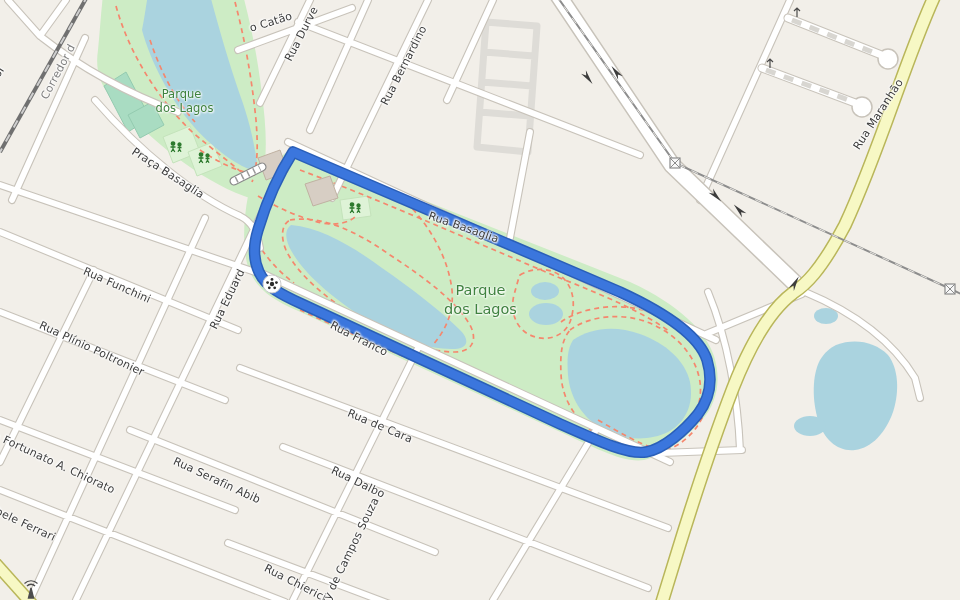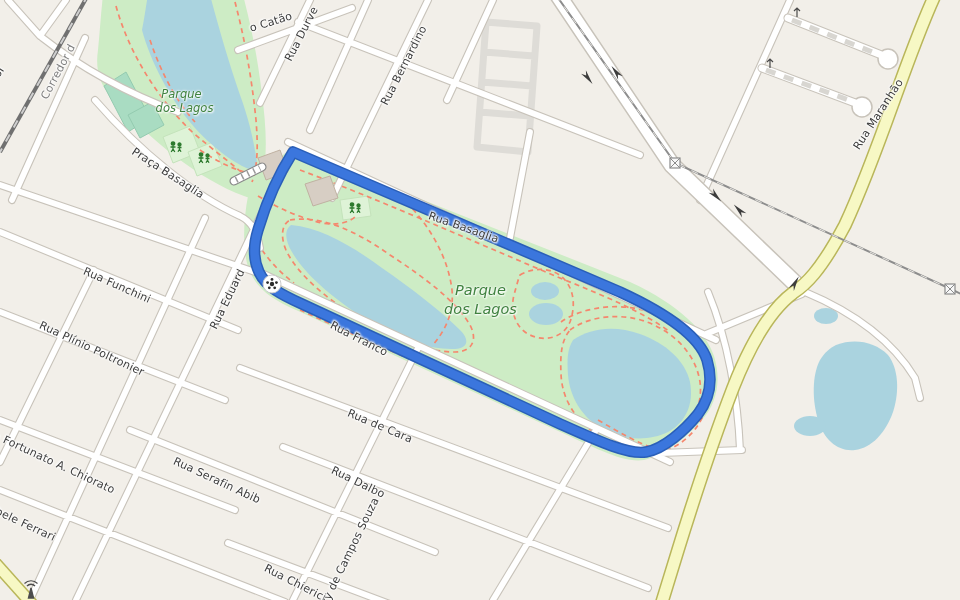--- a/index.html
+++ b/index.html
@@ -3,21 +3,21 @@
 <meta charset="utf-8">
 <style>
   html,body{margin:0;padding:0;background:#f2efe9;}
   #map{position:relative;width:960px;height:600px;overflow:hidden;background:#f2efe9;
        font-family:"DejaVu Sans","Liberation Sans",sans-serif;}
   #map svg{position:absolute;left:0;top:0;}
   .lbl{position:absolute;white-space:nowrap;font-size:11px;color:#3b3b3b;
        transform-origin:0 50%;letter-spacing:.2px;
        text-shadow:0 0 2px #fff,0 0 2px #fff,1px 1px 2px #fff,-1px -1px 2px #fff,0 0 3px #fff;}
   .lbl.gray{color:#7d7d7d;}
-  .park-lbl{position:absolute;white-space:nowrap;color:#3f823f;font-style:italic;
+  .park-lbl{position:absolute;white-space:nowrap;color:#3f823f;
        transform:translate(-50%,-50%);text-align:right;
        text-shadow:0 0 2px #fff,0 0 3px #fff,1px 1px 2px #fff;padding-left:33px;}
   .park-lbl.small{font-size:11.5px;}
   .park-lbl.big{font-size:14.5px;}
 </style>
 </head>
 <body>
 
 <div id="map">
 <svg width="960" height="600" viewBox="0 0 960 600">

